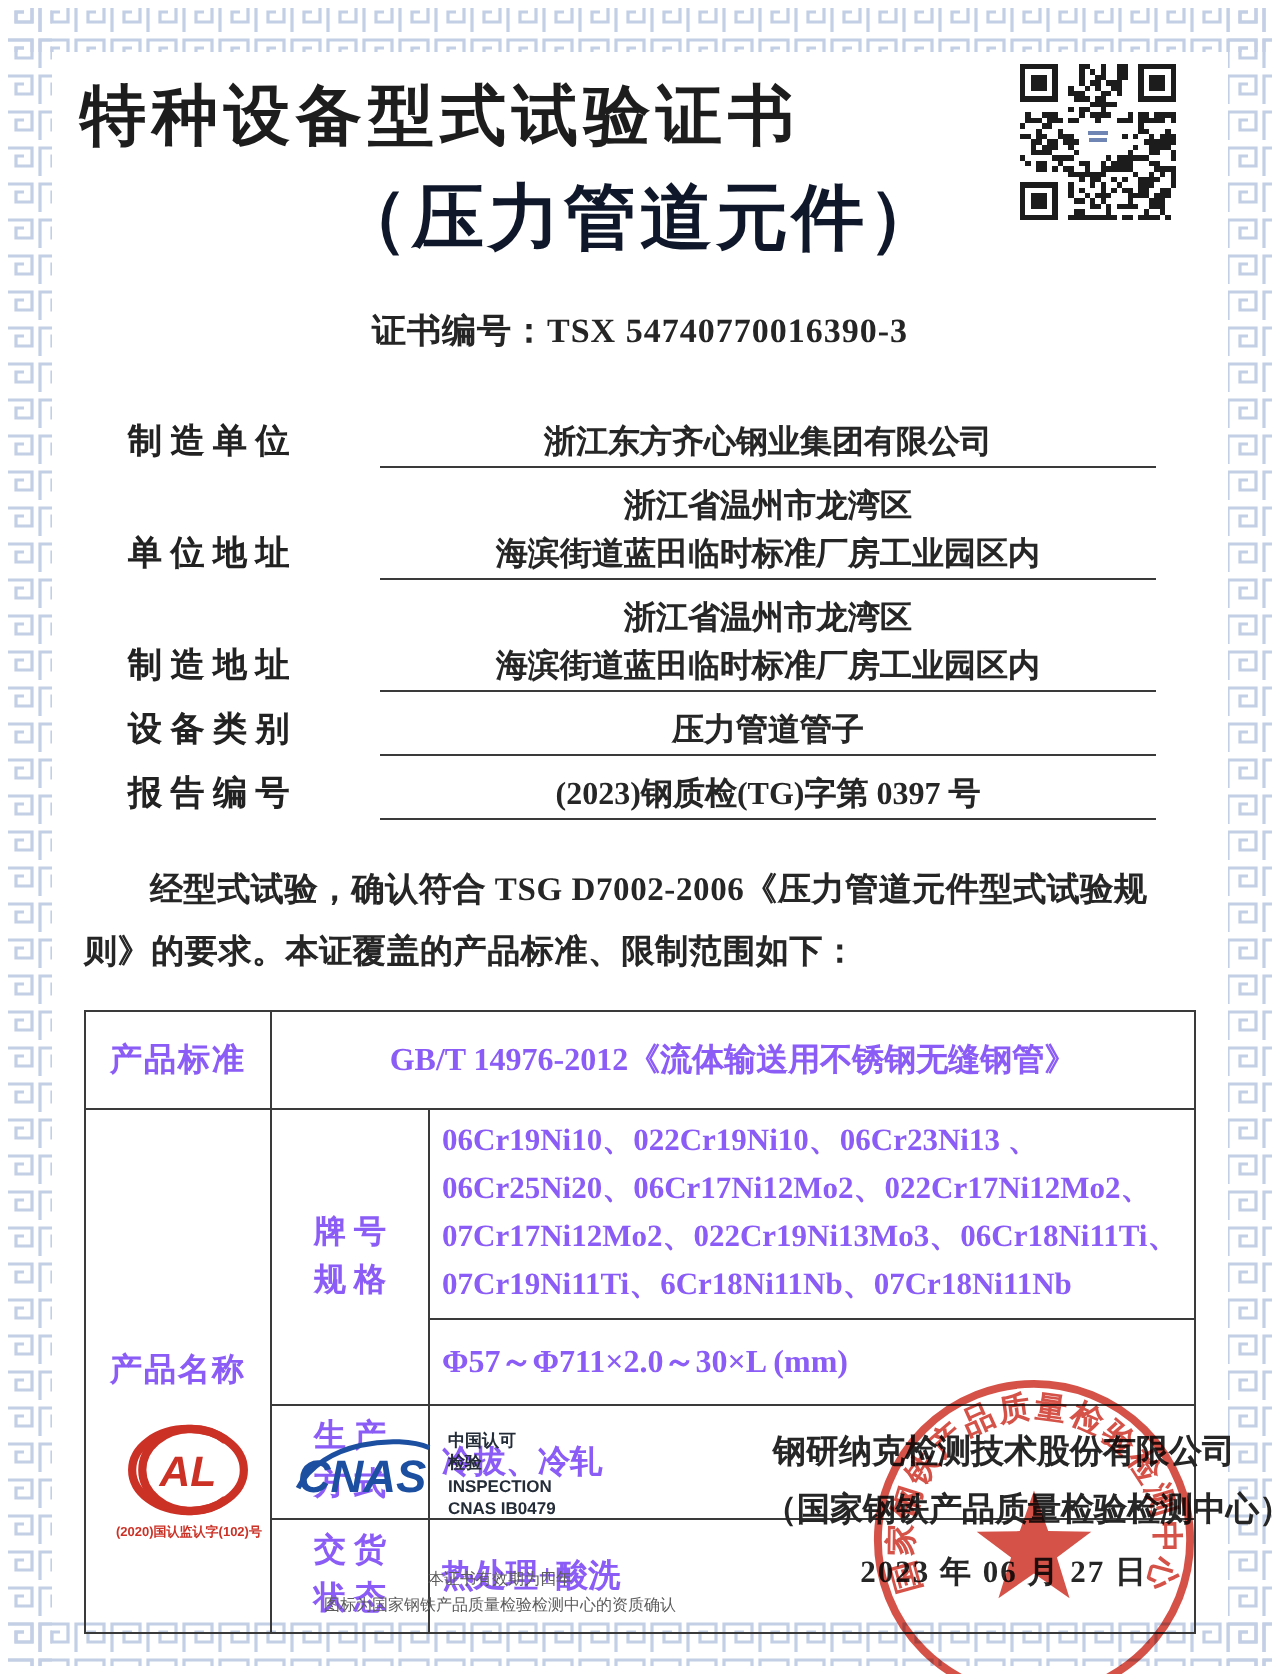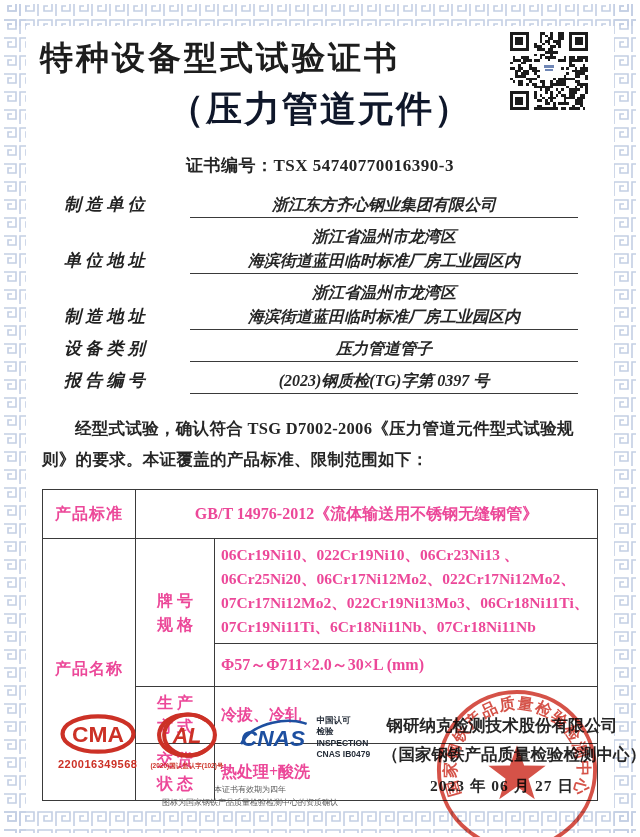--- a/index.html
+++ b/index.html
@@ -11,36 +11,36 @@
   .frame{position:absolute;left:0;top:0;z-index:0;}
   .content{position:absolute;left:40px;right:40px;top:28px;z-index:2;}
 
   
   .title{ text-align:left;font-size:33px;font-weight:700;letter-spacing:3px;color:#1d1d1d;margin-top:8px;}
   .subtitle{text-align:center;font-size:36px;font-weight:700;letter-spacing:2px;color:#0f172a;margin-top:4px;}
   .qr{position:absolute;right:12px;top:4px;}
   .certno{text-align:center;font-size:17px;font-weight:600;color:#252525;margin-top:20px;letter-spacing:.5px;}
 
   
-  .fields{margin:16px 22px 0 24px;font-style:italic;}
+  .fields{margin:32px 22px 0 24px;}
   .frow{display:flex;align-items:flex-end;margin-top:7px;}
   .flabel{
     min-width:122px;font-size:17px;font-weight:700;color:#222;
     white-space:nowrap;padding-bottom:2px;flex:0 0 auto;
   }
   .fval{flex:1 1 auto;margin-left:4px;}
   .fline{text-align:center;font-size:16px;font-weight:600;color:#262626;padding:2px 0 1px 0;}
   .underl{border-bottom:1.4px solid #3a3a3a;}
 
   .statement{margin:20px 0 0 2px;font-size:16.5px;font-weight:600;color:#262626;
     line-height:1.85;text-indent:2em;letter-spacing:.3px;}
 
   
   table.scope{border-collapse:collapse;margin:14px 0 0 2px;width:556px;
-    font-size:16px;color:#ec4899;}
+    font-size:16px;color:#8b5cf6;}
   table.scope td{border:1.6px solid #3a3a3a;padding:4px 6px;vertical-align:middle;}
   td.c1{width:80px;text-align:center;font-weight:700;letter-spacing:1px;}
   td.c2{width:66px;text-align:center;font-weight:700;line-height:1.5;}
   td.cstd{text-align:center;font-weight:600;height:40px;}
   td.c3{padding-left:10px;font-weight:600;}
   td.grades{line-height:1.55;font-size:15.5px;padding-top:7px;padding-bottom:7px;}
   td.sizecell{height:34px;}
   td.prodcell,td.delivcell{height:40px;}
 
   
@@ -449,27 +449,20 @@
             <span>状 态</span>
           </td>
           <td class="c3 delivcell">热处理+酸洗</td>
         </tr>
       </tbody>
     </table>
   </div>
 
   <div class="marks">
 
-    <div class="mark">
-      <svg width="76" height="44" viewBox="0 0 90 50">
-        <ellipse cx="45" cy="25" rx="42" ry="21" fill="none" stroke="#cc3126" stroke-width="5"></ellipse>
-        <text x="45" y="34" text-anchor="middle" font-family="Liberation Sans,DejaVu Sans,sans-serif" font-weight="bold" font-size="27" fill="#cc3126">CMA</text>
-      </svg>
-      <div class="mnum">220016349568</div>
-    </div>
 
     <div class="mark">
       <svg width="66" height="46" viewBox="0 0 80 56">
         <ellipse cx="40" cy="28" rx="34" ry="25" fill="none" stroke="#cc3126" stroke-width="5"></ellipse>
         <path d="M63 10 A 30 25 0 1 0 63 46" fill="none" stroke="#cc3126" stroke-width="5"></path>
         <text x="40" y="38" text-anchor="middle" font-family="Liberation Sans,DejaVu Sans,sans-serif" font-weight="bold" font-style="italic" font-size="26" fill="#cc3126">AL</text>
       </svg>
       <div class="mcap">(2020)国认监认字(102)号</div>
     </div>
 

